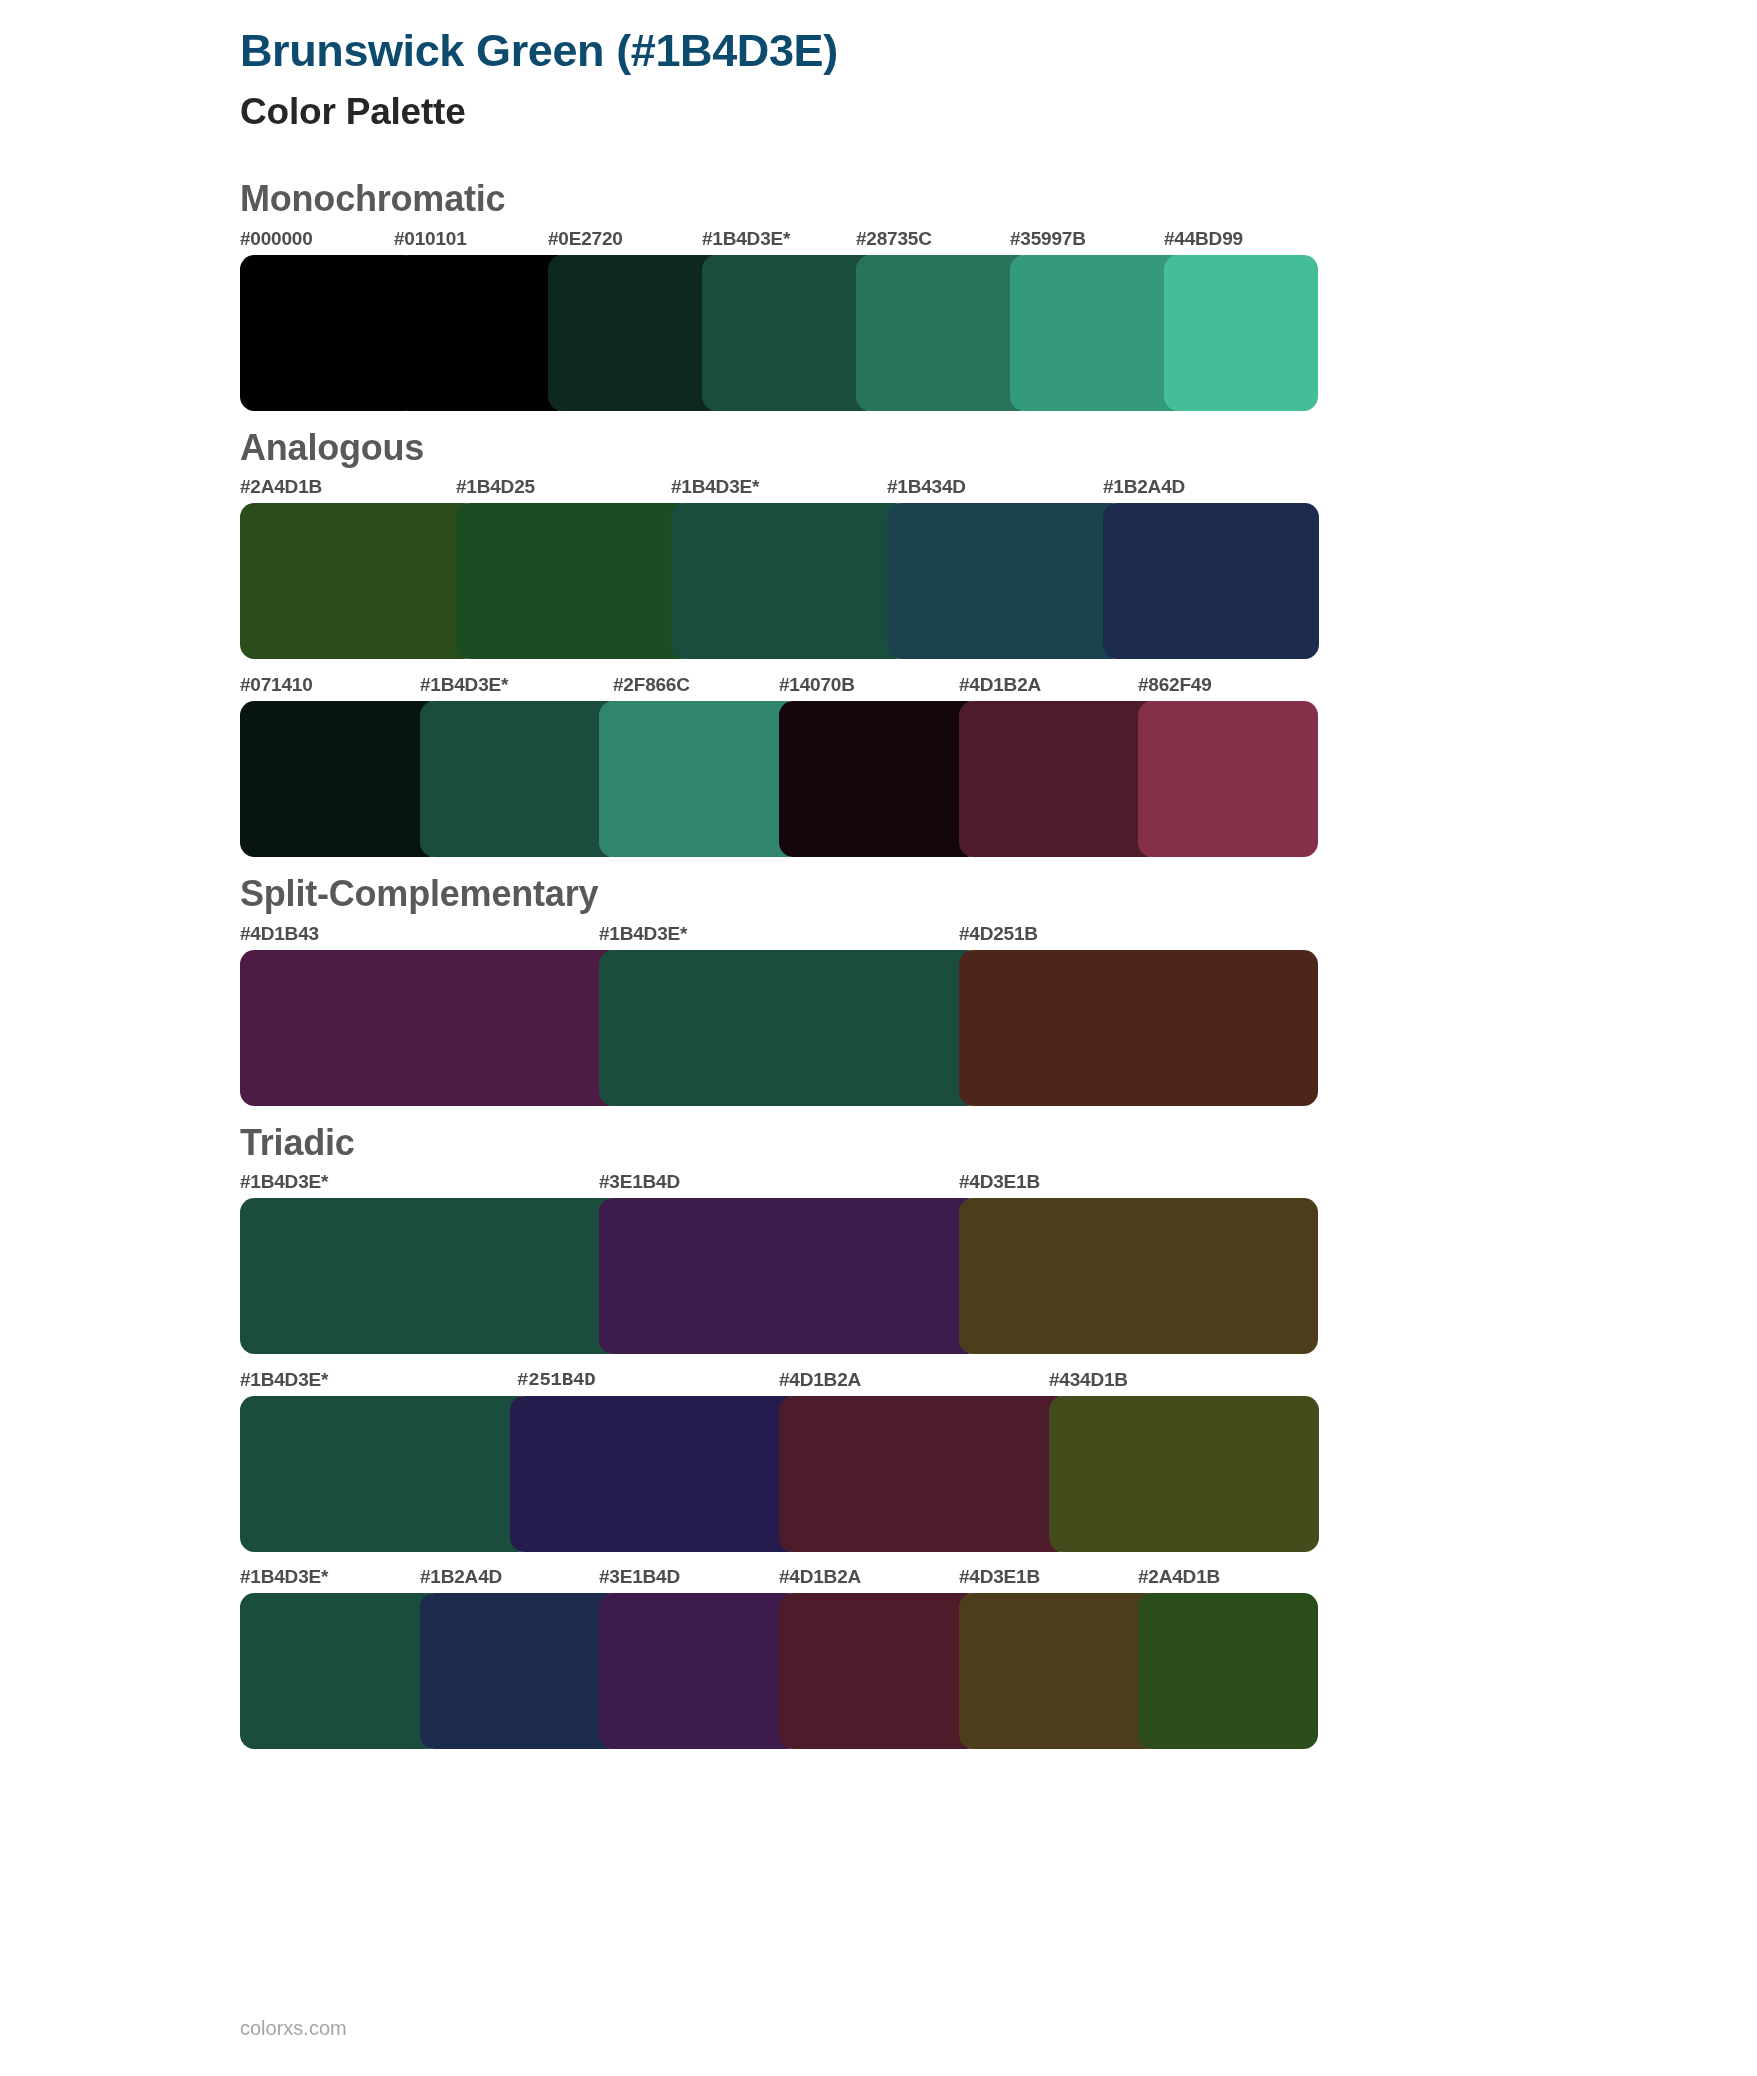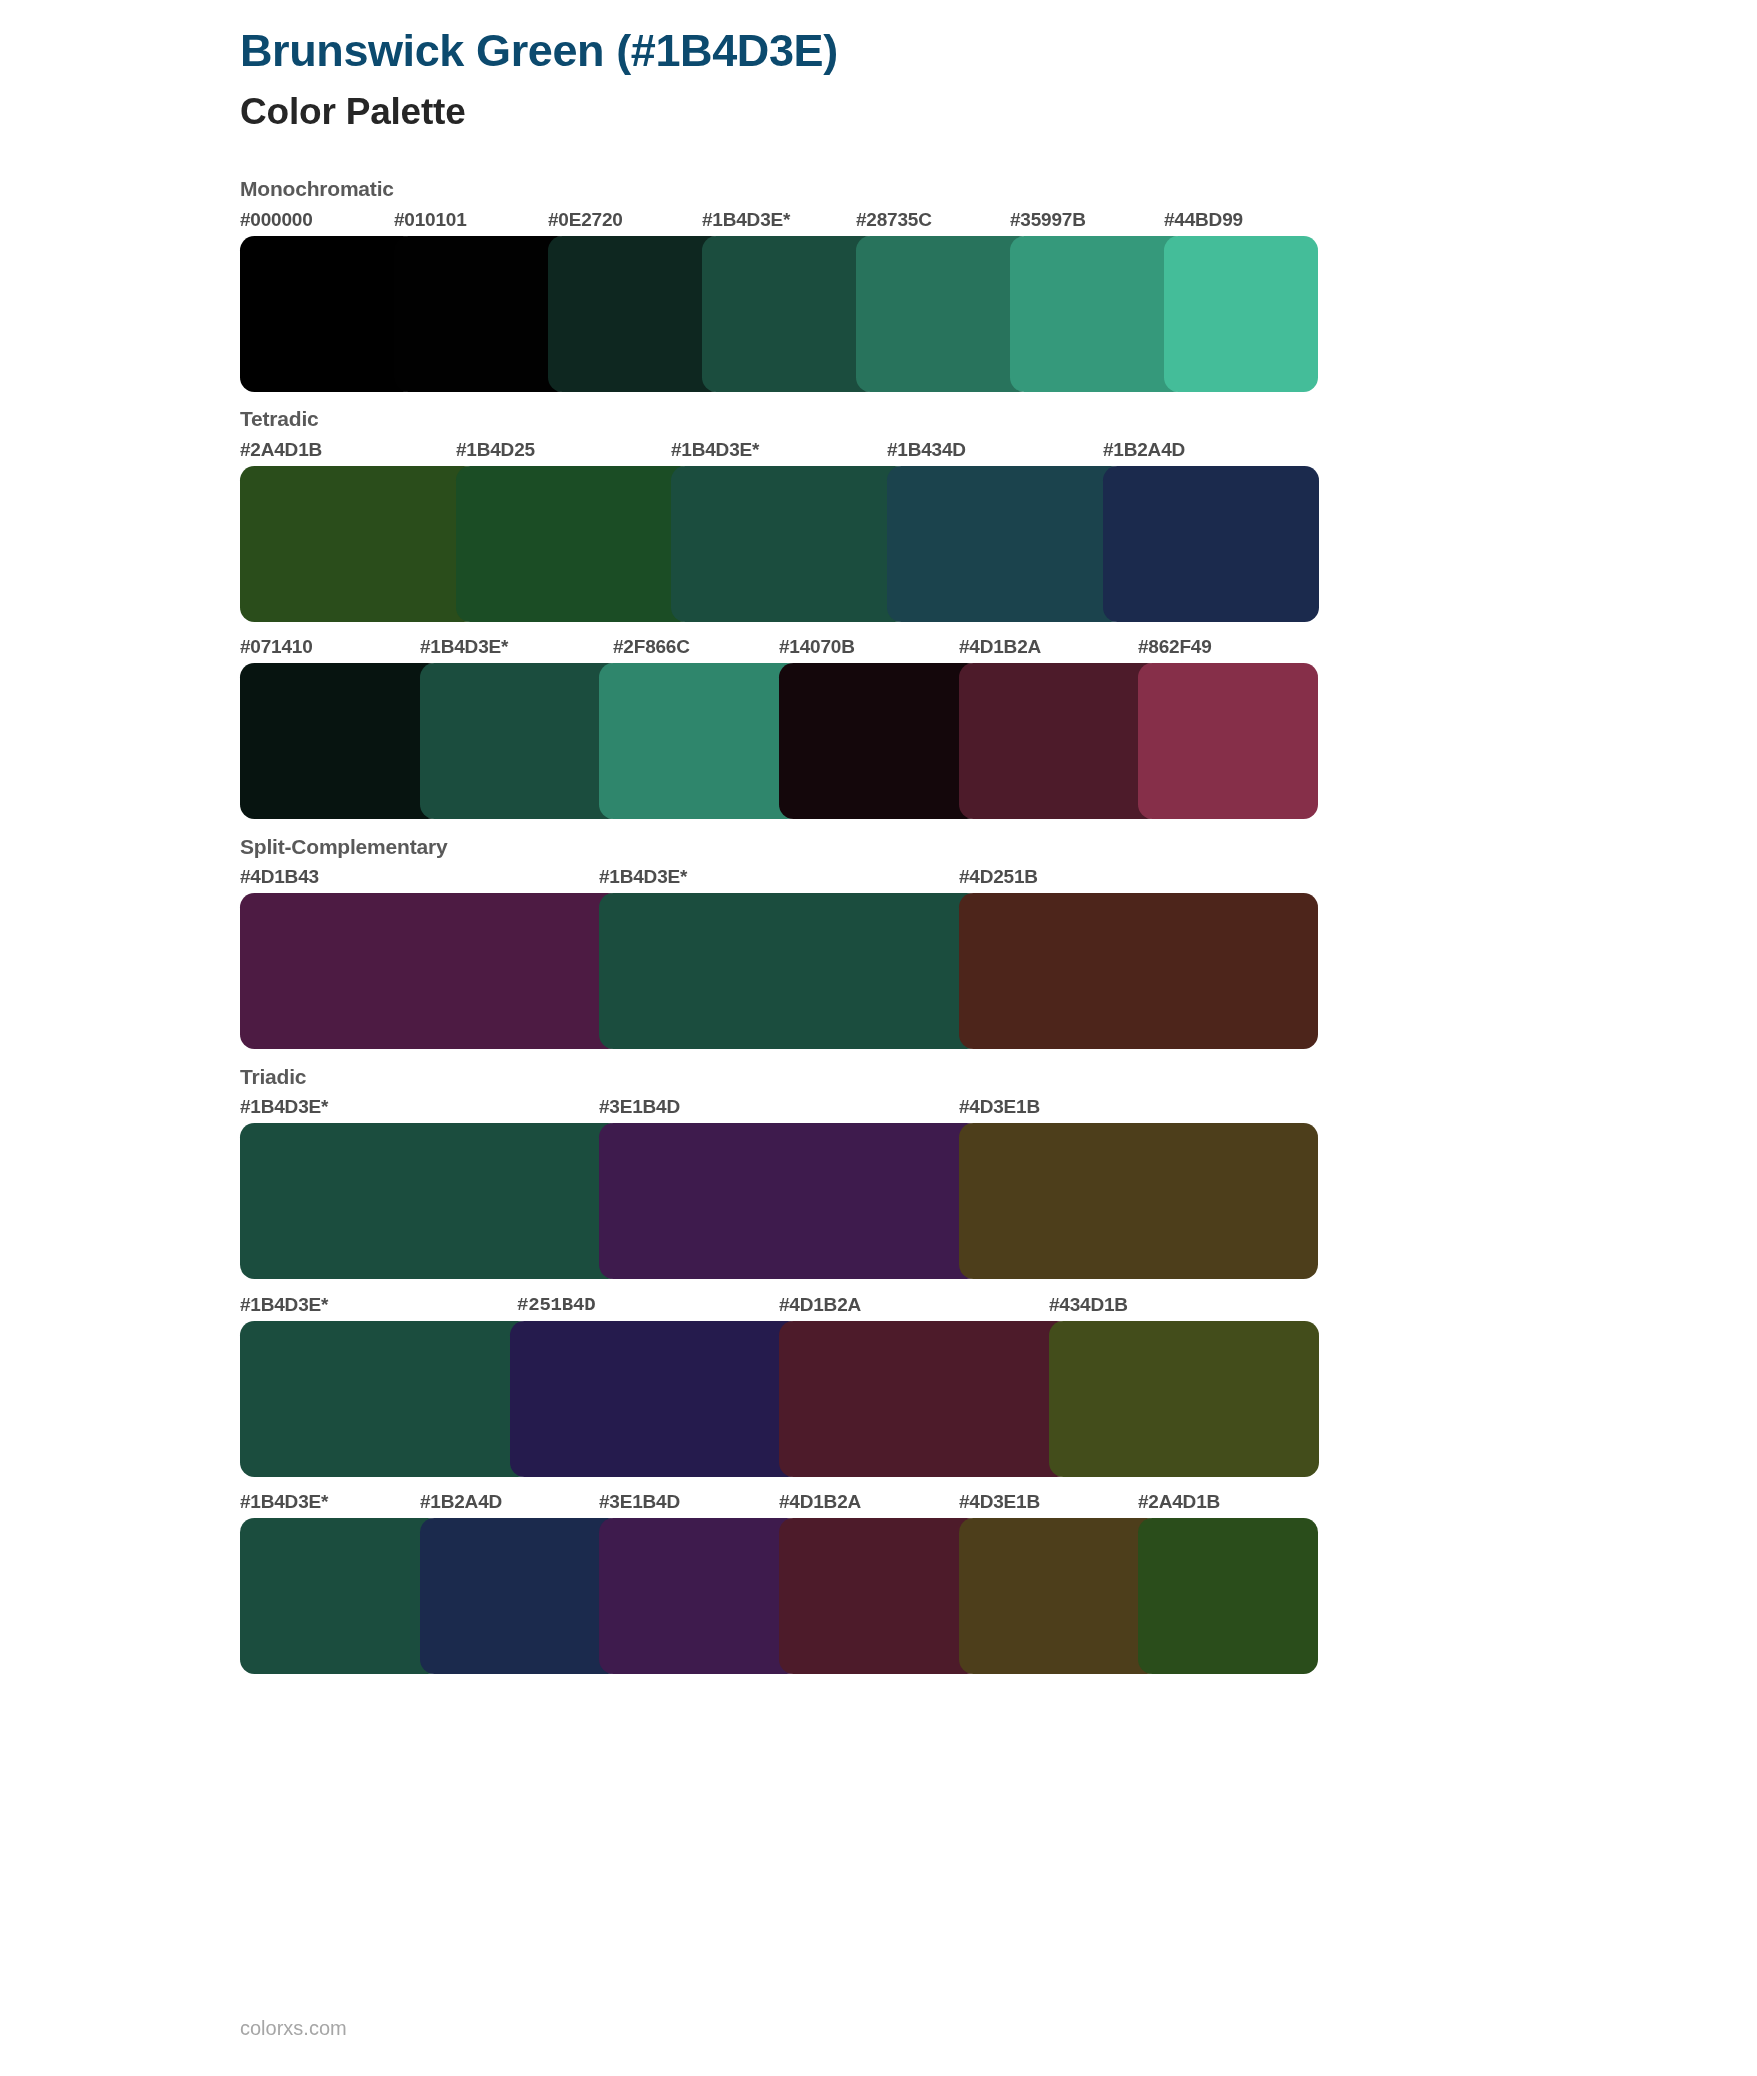--- a/index.html
+++ b/index.html
@@ -50,21 +50,21 @@
   .sections {
     margin-top: 42px;
   }
 
   .section {
     position: relative;
     margin-bottom: 14.4px;
   }
 
   .section-title {
-    font-size: 21px;
+    font-size: 36px;
     font-weight: bold;
     color: #595959;
     letter-spacing: -0.2px;
     margin: 0 0 6.4px 0;
     padding-left: 240px;
     line-height: 1.25;
     font-family: "Liberation Sans", sans-serif;
   }
 
   .labels-row {
@@ -138,21 +138,21 @@
           <div class="swatch" title="#000000" style="left: 0px; width: 177px; background: rgb(0, 0, 0); z-index: 1;"></div>
           <div class="swatch" title="#010101" style="left: 154px; width: 177px; background: rgb(1, 1, 1); z-index: 2;"></div>
           <div class="swatch" title="#0E2720" style="left: 308px; width: 177px; background: rgb(14, 39, 32); z-index: 3;"></div>
           <div class="swatch" title="#1B4D3E*" style="left: 462px; width: 177px; background: rgb(27, 77, 62); z-index: 4;"></div>
           <div class="swatch" title="#28735C" style="left: 616px; width: 177px; background: rgb(40, 115, 92); z-index: 5;"></div>
           <div class="swatch" title="#35997B" style="left: 770px; width: 177px; background: rgb(53, 153, 123); z-index: 6;"></div>
           <div class="swatch" title="#44BD99" style="left: 924px; width: 154px; background: rgb(68, 189, 153); z-index: 7;"></div>
         </div>
       </div>
       <div class="section">
-        <div class="section-title">Tetradic</div>
+        <div class="section-title">Analogous</div>
         <div class="labels-row">
           <span class="swatch-label" style="left: 0px;">#2A4D1B</span>
           <span class="swatch-label" style="left: 216px;">#1B4D25</span>
           <span class="swatch-label" style="left: 431px;">#1B4D3E*</span>
           <span class="swatch-label" style="left: 647px;">#1B434D</span>
           <span class="swatch-label" style="left: 863px;">#1B2A4D</span>
         </div>
         <div class="swatch-row">
           <div class="swatch" title="#2A4D1B" style="left: 0px; width: 238px; background: rgb(42, 77, 27); z-index: 1;"></div>
           <div class="swatch" title="#1B4D25" style="left: 216px; width: 238px; background: rgb(27, 77, 37); z-index: 2;"></div>

